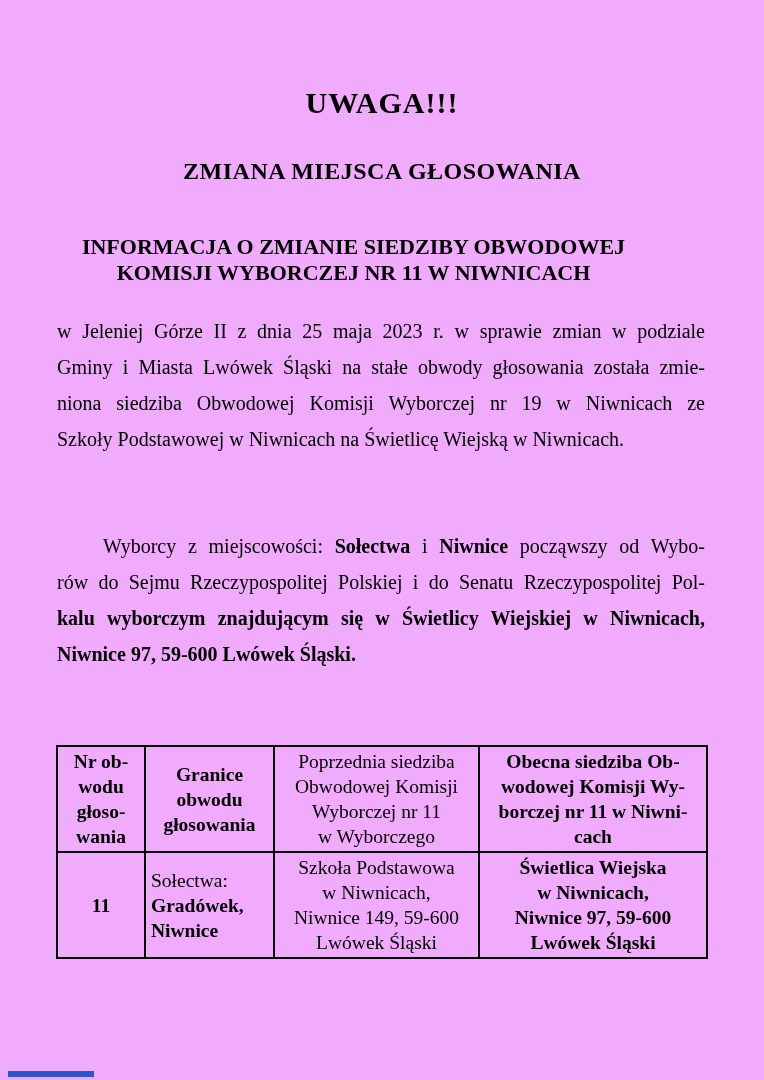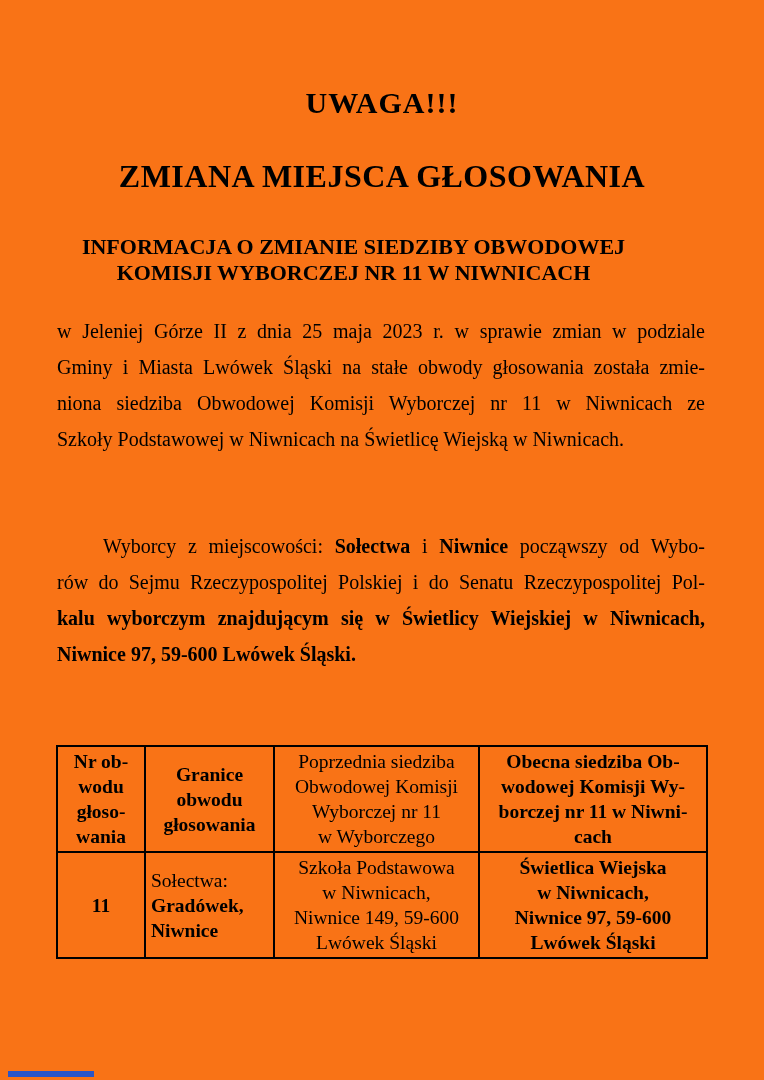--- a/index.html
+++ b/index.html
@@ -1,26 +1,26 @@
 <!DOCTYPE html>
 <html><head>
 <meta charset="utf-8">
 <style>
   html,body{margin:0;padding:0;}
   body{
     width:764px;height:1080px;
     background:#ffffff;color:#000000;
     font-family:"Liberation Serif", serif;
   }
-  .page{position:relative;width:764px;height:1080px;background:#f97316;overflow:hidden;}
+  .page{position:relative;width:764px;height:1080px;background:#f0abfc;overflow:hidden;}
 
   .h1{position:absolute;top:86px;left:0;width:764px;text-align:center;
       font-size:30px;font-weight:bold;letter-spacing:1px;}
   .h2{position:absolute;top:158px;left:0;width:764px;text-align:center;
-      font-size:32px;font-weight:bold;letter-spacing:0.5px;}
+      font-size:24px;font-weight:bold;letter-spacing:0.5px;}
   .h3{position:absolute;top:234px;left:0;width:707px;text-align:center;
       font-size:22px;font-weight:bold;line-height:26px;}
 
   .para{position:absolute;left:57px;width:648px;font-size:20px;}
   .para .line{height:36px;line-height:36px;overflow:hidden;
       text-align:justify;text-align-last:justify;}
   .para .line.indent{padding-left:46px;}
   .para .line.last{text-align:left;text-align-last:left;}
   #para1{top:313px;}
   #para2{top:528px;}
@@ -48,21 +48,21 @@
   <div class="h2">ZMIANA MIEJSCA GŁOSOWANIA</div>
 
   <div class="h3">
     <div>INFORMACJA O ZMIANIE SIEDZIBY OBWODOWEJ</div>
     <div>KOMISJI WYBORCZEJ NR 11 W NIWNICACH</div>
   </div>
 
   <div class="para" id="para1">
       <div class="line"><span>w Jeleniej Górze II z dnia 25 maja 2023 r. w sprawie zmian w podziale</span></div>
       <div class="line"><span>Gminy i Miasta Lwówek Śląski na stałe obwody głosowania została zmie-</span></div>
-      <div class="line"><span>niona siedziba Obwodowej Komisji Wyborczej nr 11 w Niwnicach ze</span></div>
+      <div class="line"><span>niona siedziba Obwodowej Komisji Wyborczej nr 19 w Niwnicach ze</span></div>
       <div class="line last"><span>Szkoły Podstawowej w Niwnicach na Świetlicę Wiejską w Niwnicach.</span></div>
     </div>
 
   <div class="para" id="para2">
       <div class="line indent"><span>Wyborcy z miejscowości: </span><b>Sołectwa</b><span> i </span><b>Niwnice</b><span> począwszy od Wybo-</span></div>
       <div class="line"><span>rów do Sejmu Rzeczypospolitej Polskiej i do Senatu Rzeczypospolitej Pol-</span></div>
       <div class="line"><b>kalu wyborczym znajdującym się w Świetlicy Wiejskiej w Niwnicach,</b></div>
       <div class="line last"><b>Niwnice 97, 59-600 Lwówek Śląski.</b></div>
     </div>
 

